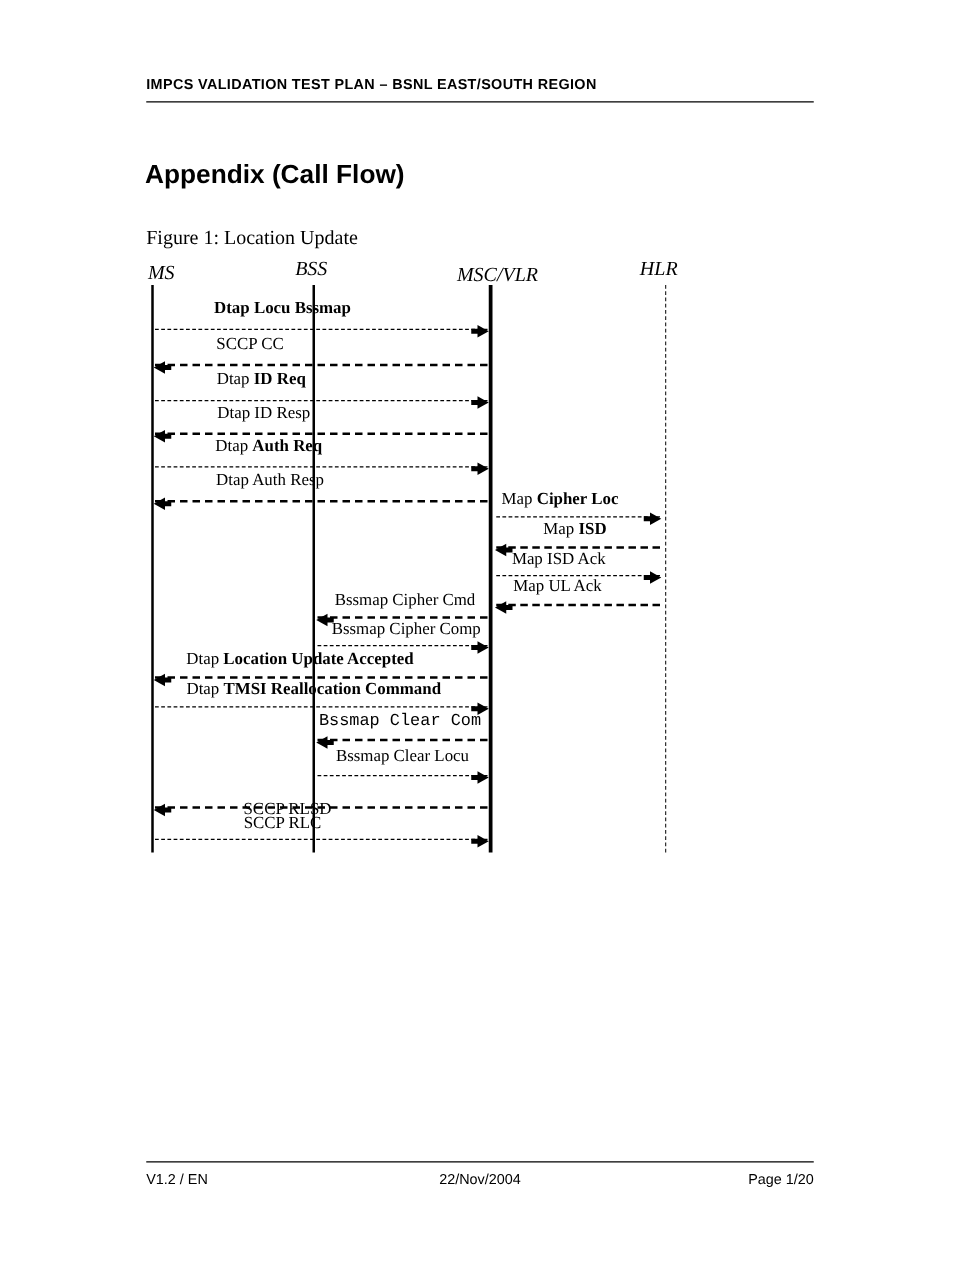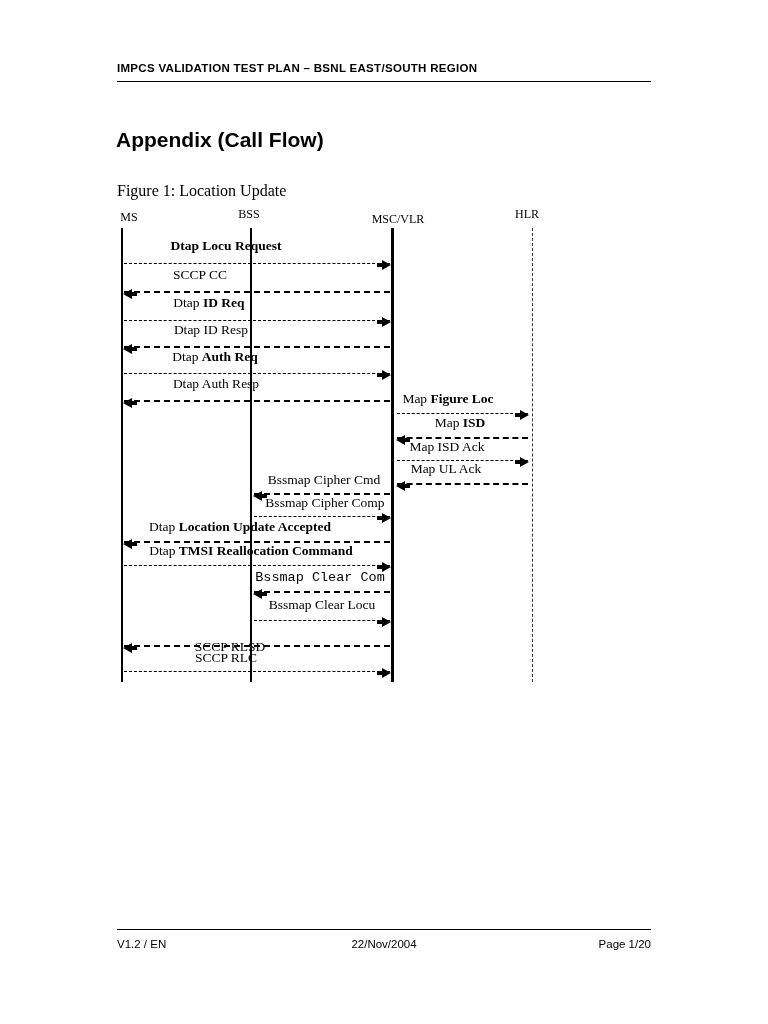--- a/index.html
+++ b/index.html
@@ -11,21 +11,21 @@
   .hdr-rule{position:absolute;left:117px;top:81px;width:534px;height:0;border-top:1.6px solid #000;}
   .doc-title{position:absolute;left:116px;top:128px;margin:0;font-family:"Liberation Sans",sans-serif;
              font-size:21px;font-weight:700;white-space:nowrap;}
   .fig-caption{position:absolute;left:117px;top:182px;margin:0;font-size:16px;font-weight:400;white-space:nowrap;}
   .ftr-rule{position:absolute;left:117px;top:929px;width:534px;height:0;border-top:1.2px solid #000;}
   .ftr-text{position:absolute;top:938px;font-family:"Liberation Sans",sans-serif;font-size:11.5px;white-space:nowrap;}
   .ftr-left{left:117px;}
   .ftr-center{left:117px;width:534px;text-align:center;}
   .ftr-right{left:117px;width:534px;text-align:right;}
   
-  .ll-label{position:absolute;font-size:12px;white-space:nowrap;transform:translateX(-50%);}
+  .ll-label{position:absolute;font-size:16px;white-space:nowrap;transform:translateX(-50%);font-style:italic;}
   .ll-line{position:absolute;top:228px;height:454px;background:#000;}
   .ll-ms{left:121px;width:2px;}
   .ll-bss{left:250px;width:2px;}
   .ll-msc{left:391px;width:3px;}
   .ll-hlr{left:532px;width:0;background:none;border-left:1.2px dashed #333;}
   
   .mlbl{position:absolute;transform:translateX(-50%);font-size:13.5px;white-space:nowrap;line-height:1.1;}
   .mlbl .b{font-weight:700;}
   
   .arr{position:absolute;height:0;}
@@ -57,39 +57,39 @@
     <div class="ll-label" style="left:129px;top:210px;">MS</div>
     <div class="ll-label" style="left:249px;top:207px;">BSS</div>
     <div class="ll-label" style="left:398px;top:212px;">MSC/VLR</div>
     <div class="ll-label" style="left:527px;top:207px;">HLR</div>
 
     <div class="ll-line ll-ms"></div>
     <div class="ll-line ll-bss"></div>
     <div class="ll-line ll-msc"></div>
     <div class="ll-line ll-hlr"></div>
 
-    <div class="mlbl" style="left:226px;top:239px;"><span></span><span class="b">Dtap Locu Request</span></div>
+    <div class="mlbl" style="left:226px;top:239px;"><span></span><span class="b">Dtap Locu Bssmap</span></div>
     <div class="arr r laneA" style="top:263px;"></div>
 
     <div class="mlbl" style="left:200px;top:268px;"><span>SCCP CC</span><span class="b"></span></div>
     <div class="arr l laneA" style="top:291px;"></div>
 
     <div class="mlbl" style="left:209px;top:296px;text-align:right;"><span>Dtap </span><span class="b">ID Req</span></div>
     <div class="arr r laneA" style="top:320px;"></div>
 
     <div class="mlbl" style="left:211px;top:323px;"><span>Dtap ID Resp</span><span class="b"></span></div>
     <div class="arr l laneA" style="top:346px;"></div>
 
     <div class="mlbl" style="left:215px;top:350px;"><span>Dtap </span><span class="b">Auth Req</span></div>
     <div class="arr r laneA" style="top:373px;"></div>
 
     <div class="mlbl" style="left:216px;top:377px;"><span>Dtap Auth Resp</span><span class="b"></span></div>
     <div class="arr l laneA" style="top:400px;"></div>
 
-    <div class="mlbl" style="left:448px;top:392px;"><span>Map </span><span class="b">Figure Loc</span></div>
+    <div class="mlbl" style="left:448px;top:392px;"><span>Map </span><span class="b">Cipher Loc</span></div>
     <div class="arr r laneB" style="top:413px;"></div>
 
     <div class="mlbl" style="left:460px;top:416px;"><span>Map </span><span class="b">ISD</span></div>
     <div class="arr l laneB" style="top:437px;"></div>
 
     <div class="mlbl" style="left:447px;top:440px;"><span>Map ISD Ack</span><span class="b"></span></div>
     <div class="arr r laneB" style="top:460px;"></div>
 
     <div class="mlbl" style="left:446px;top:462px;"><span>Map UL Ack</span><span class="b"></span></div>
     <div class="arr l laneB" style="top:483px;"></div>

